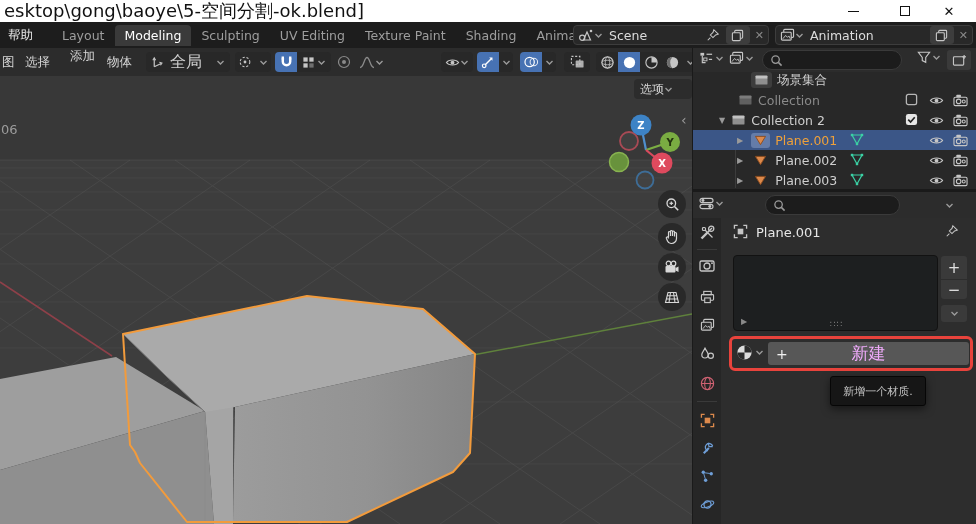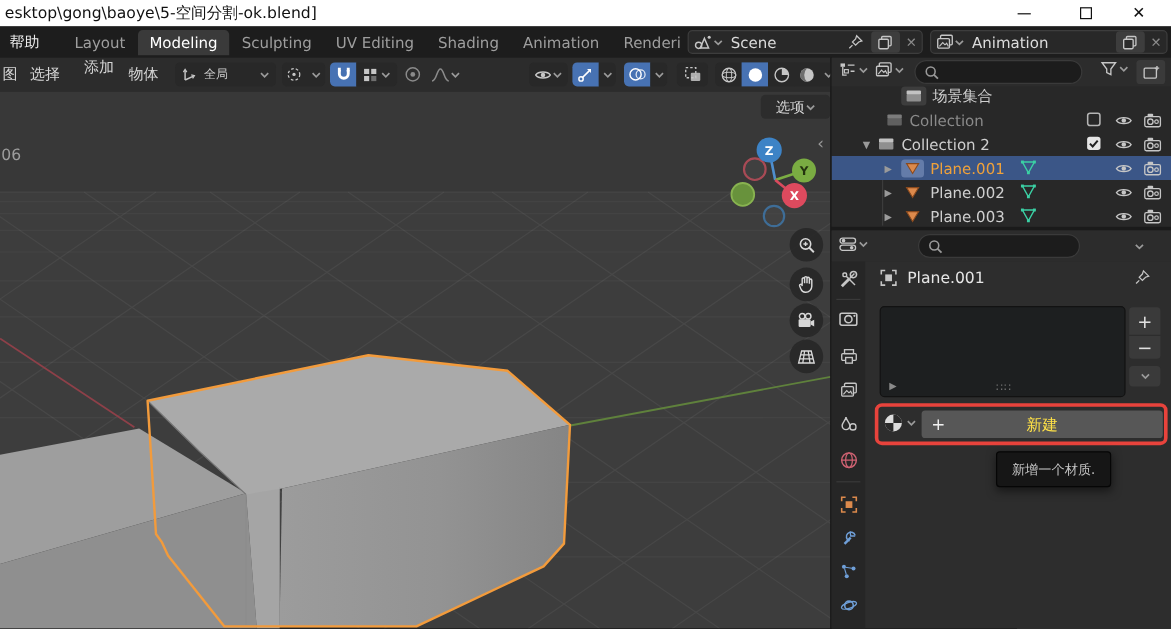--- a/index.html
+++ b/index.html
@@ -27,39 +27,40 @@
   .tabicon{position:absolute;left:6px;width:16px;height:16px;display:flex;align-items:center;justify-content:center}
   .grip{color:#7a7a7a;font-size:9px;letter-spacing:1px;line-height:1}
   .disc{font-size:8px;color:#9a9a9a}
 </style>
 </head>
 <body>
 
 <div id="app">
 
   <div class="abs" style="left:0;top:0;width:976px;height:22px;background:#fff;color:#111;display:flex;align-items:center">
-    <span style="padding-left:4px;font-size:13px;white-space:nowrap">esktop\gong\baoye\5-空间分割-ok.blend]</span>
+    <span style="padding-left:4px;font-size:18px;white-space:nowrap">esktop\gong\baoye\5-空间分割-ok.blend]</span>
     <span style="flex:1"></span>
     <span class="winbtn">
         <span style="width:11px;border-top:1.4px solid #111"></span>
       </span>
     <span class="winbtn" style="margin-left:22px">
         <span style="width:10px;height:10px;border:1.3px solid #111"></span>
       </span>
     <span class="winbtn" style="margin-left:14px;font-size:13px">✕</span>
     <span style="width:12px"></span>
   </div>
 
   <div class="abs" style="left:0;top:22px;width:976px;height:26px;background:#1d1d1d;display:flex;align-items:center">
     <span class="menu-item" style="margin-left:2px;color:#ececec">帮助</span>
     <span style="width:13px"></span>
     <span class="tab">Layout</span>
     <span class="tab active">Modeling</span>
     <span class="tab">Sculpting</span>
     <span class="tab">UV Editing</span>
+    <span class="tab">Texture Paint</span>
     <span class="tab">Shading</span>
     <span class="tab">Animation</span>
     <span class="tab">Renderi</span>
   </div>
 
   <div class="abs flex pill" style="left:573px;top:25px;width:196px;height:20px;border:1px solid #3d3d3d;padding:0 4px">
     <span class="ic">
         <svg width="16" height="14" viewBox="0 0 16 14">
           <path d="M5.5 12 L9 4 L12.5 12 Z" stroke="#c6c6c6" fill="none" stroke-width="1.2"></path>
           <circle cx="4.2" cy="9.8" r="2.6" stroke="#c6c6c6" fill="none" stroke-width="1.2"></circle>
@@ -118,21 +119,21 @@
 
     <div class="abs flex pill" style="left:146px;top:4px;width:84px;height:20px;padding:0 5px">
       <span class="ic">
           <svg width="13" height="13" viewBox="0 0 14 14">
             <line x1="3.5" y1="11.5" x2="3.5" y2="3" stroke="#c6c6c6" stroke-width="1.3"></line>
             <path d="M2 4.5 L3.5 2 L5 4.5" stroke="#c6c6c6" fill="none" stroke-width="1.2"></path>
             <line x1="3.5" y1="11.5" x2="11" y2="8" stroke="#c6c6c6" stroke-width="1.3"></line>
             <path d="M9 6.8 L11.8 7.6 L10.2 10" stroke="#c6c6c6" fill="none" stroke-width="1.2"></path>
           </svg>
         </span>
-      <span style="margin-left:6px;flex:1;font-size:10px">全局</span>
+      <span style="margin-left:6px;flex:1;font-size:16px">全局</span>
       <span class="ic">
           <svg width="9" height="9" viewBox="0 0 9 9">
             <path d="M1.5 3 L4.5 6 L7.5 3" stroke="#9a9a9a" stroke-width="1.4" fill="none"></path>
           </svg>
         </span>
     </div>
 
     <div class="abs flex pill" style="left:235px;top:4px;width:36px;height:20px;padding:0 3px;justify-content:space-between">
       <span class="ic">
           <svg width="14" height="14" viewBox="0 0 16 16">
@@ -360,21 +361,21 @@
       <circle cx="645" cy="104" r="8.5" fill="#474747" fill-opacity="0.5" stroke="#3e6d97" stroke-width="1.8"></circle>
       <circle cx="641" cy="49" r="10.5" fill="#3d83c6"></circle>
       <text x="641" y="53" font-size="10" font-weight="bold" fill="#ffffff" text-anchor="middle">Z</text>
       <circle cx="670" cy="66" r="10" fill="#7aac42"></circle>
       <text x="670" y="70" font-size="10" font-weight="bold" fill="#24330f" text-anchor="middle">Y</text>
       <circle cx="662" cy="87" r="10.5" fill="#de4a5e"></circle>
       <text x="662" y="91" font-size="10" font-weight="bold" fill="#ffffff" text-anchor="middle">X</text>
     </g>
   </svg>
 
-  <div class="abs flex pill" style="left:634px;top:79px;width:58px;height:20px;background:#2c2c2c;padding:0 6px;justify-content:center">
+  <div class="abs flex pill" style="left:634px;top:79px;width:58px;height:20px;background:#2c2c2c;padding:0 6px;justify-content:flex-start">
     <span style="font-size:12px;color:#d6d6d6">选项</span>
     <span class="ic">
         <svg width="9" height="9" viewBox="0 0 9 9">
           <path d="M1.5 3 L4.5 6 L7.5 3" stroke="#9a9a9a" stroke-width="1.4" fill="none"></path>
         </svg>
       </span>
   </div>
 
   <div class="abs" style="left:1px;top:122px;color:#9c9c9c;font-size:13px">06</div>
 
@@ -796,21 +797,21 @@
           </svg>
         </span>
       <span class="ic">
           <svg width="9" height="9" viewBox="0 0 9 9">
             <path d="M1.5 3 L4.5 6 L7.5 3" stroke="#9a9a9a" stroke-width="1.4" fill="none"></path>
           </svg>
         </span>
     </div>
     <div class="abs flex" style="left:75px;top:150px;width:201px;height:23px;background:#575757;border-radius:3px;justify-content:center;position:absolute">
       <span style="position:absolute;left:8px;color:#f0f0f0;font-size:14px">+</span>
-      <span style="color:#fde047;font-size:13px">新建</span>
+      <span style="color:#f0abfc;font-size:17px">新建</span>
     </div>
 
     <div class="abs flex" style="left:137px;top:184px;width:96px;height:30px;background:#161616;border:1px solid #060606;border-radius:3px;justify-content:center;box-shadow:0 3px 8px rgba(0,0,0,.5)">
       <span style="color:#c5c5c5;font-size:11px">新增一个材质.</span>
     </div>
   </div>
 
 </div>
 
 </body></html>

